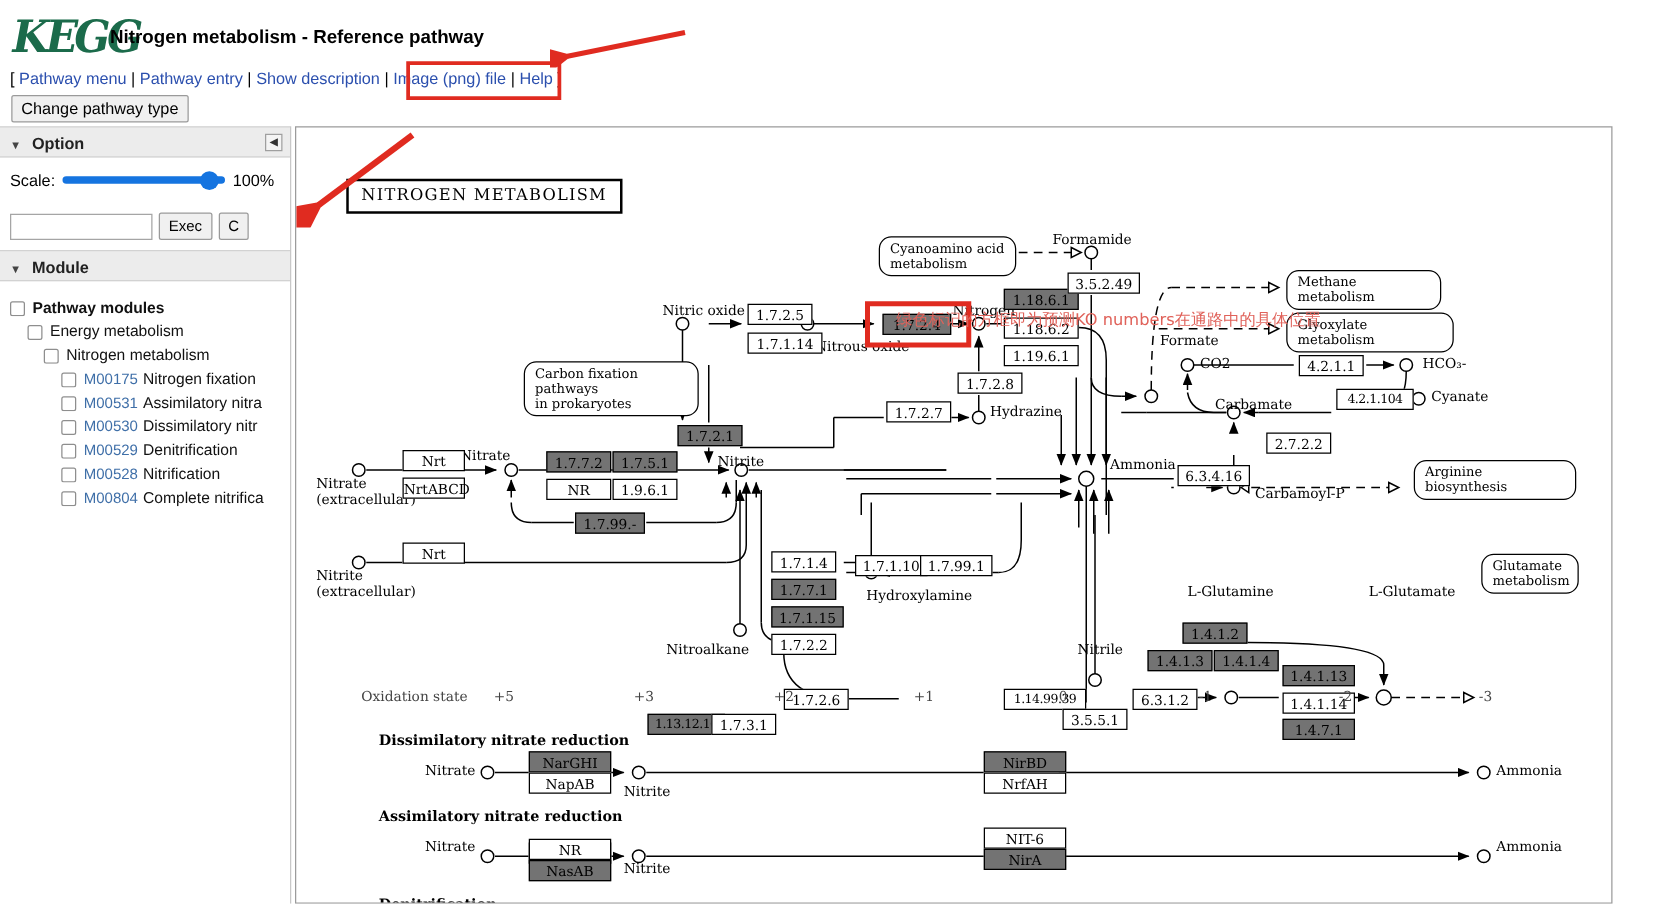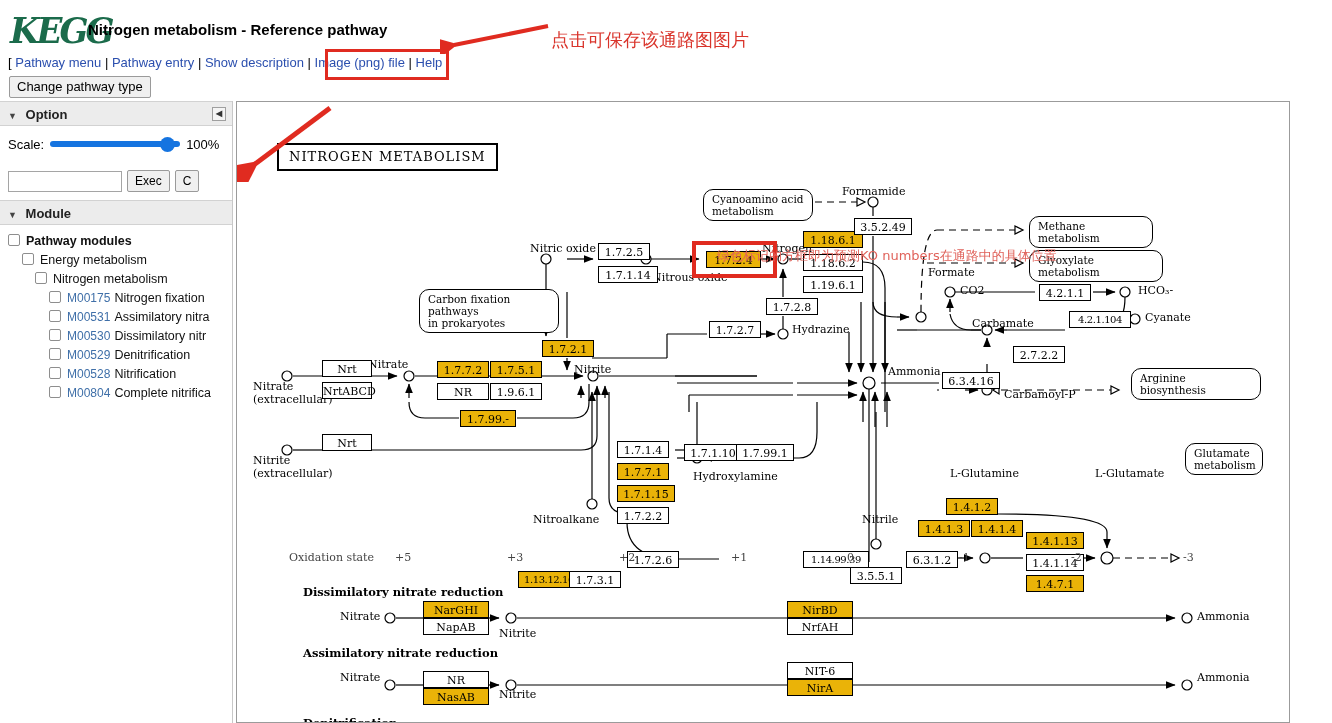--- a/index.html
+++ b/index.html
@@ -107,21 +107,21 @@
     font-size: 12px; padding: 0 3px;
     font-family: "Liberation Sans", sans-serif;
   }
   .sm-btn {
     font-family: "Liberation Sans", sans-serif;
     font-size: 12px; height: 22px;
     background: #f0f0f0; border: 1px solid #9a9a9a; border-radius: 2px;
     color: #000; cursor: pointer; padding: 0 7px;
   }
   #module-tree { padding: 9px 6px 4px 8px; font-size: 12.5px; color: #111; }
-  .tree-row { display: flex; align-items: flex-start; height: 19px; white-space: nowrap; overflow: hidden; }
+  .tree-row { display: flex; align-items: flex-end; height: 19px; white-space: nowrap; overflow: hidden; }
   .cb {
     width: 12px; height: 12px; flex: 0 0 12px;
     border: 1px solid #8e8e8e; background: #fff; border-radius: 2px;
     margin-right: 6px; cursor: pointer;
   }
   .tree-row.lvl0 { padding-left: 0px; font-weight: bold; }
   .tree-row.lvl1 { padding-left: 14px; }
   .tree-row.lvl2 { padding-left: 27px; }
   .tree-row.lvl3 { padding-left: 41px; }
   .mod-id { color: #3f6fa8; font-size: 12px; margin-right: 4px; }
@@ -149,21 +149,21 @@
     font-family: "DejaVu Serif", serif;
     font-size: 11px;
     color: #000;
     text-align: center;
     white-space: nowrap;
     line-height: 1;
     padding-top: 3px;
     height: 17px;
     cursor: pointer;
   }
-  .ebox.green { background: #eab308; }
+  .ebox.green { background: #737373; }
   .ebox.tight { font-size: 10px; letter-spacing: -0.4px; }
   .maplabel {
     position: absolute;
     border: 1px solid #000; border-radius: 10px;
     background: #ffffff;
     font-family: "DejaVu Serif", serif;
     font-size: 10.5px; color: #000;
     text-align: left;
     padding: 3px 8px 3px 8px;
     line-height: 1.15;
@@ -231,21 +231,20 @@
       <span class="sep">|</span>
       <a href="#">Image (png) file</a>
       <span class="sep">|</span>
       <a href="#">Help</a>
       <span class="sep">]</span>
     </div>
     <div id="nav-image-highlight"></div>
 
     <button id="btn-change-pathway">Change pathway type</button>
 
-    <div id="anno-save-text">点击可保存该通路图图片</div>
     <svg id="anno-save-arrow" width="112" height="32" viewBox="0 0 112 32">
       <defs>
         <marker id="ah1" markerWidth="7" markerHeight="7" refX="1" refY="3.5" orient="auto">
           <path d="M7,0 L7,7 L0,3.5 z" fill="#e02b20"></path>
         </marker>
       </defs>
       <line x1="108" y1="4" x2="14" y2="23" stroke="#e02b20" stroke-width="4" marker-end="url(#ah1)"></line>
     </svg>
   </div>
 

